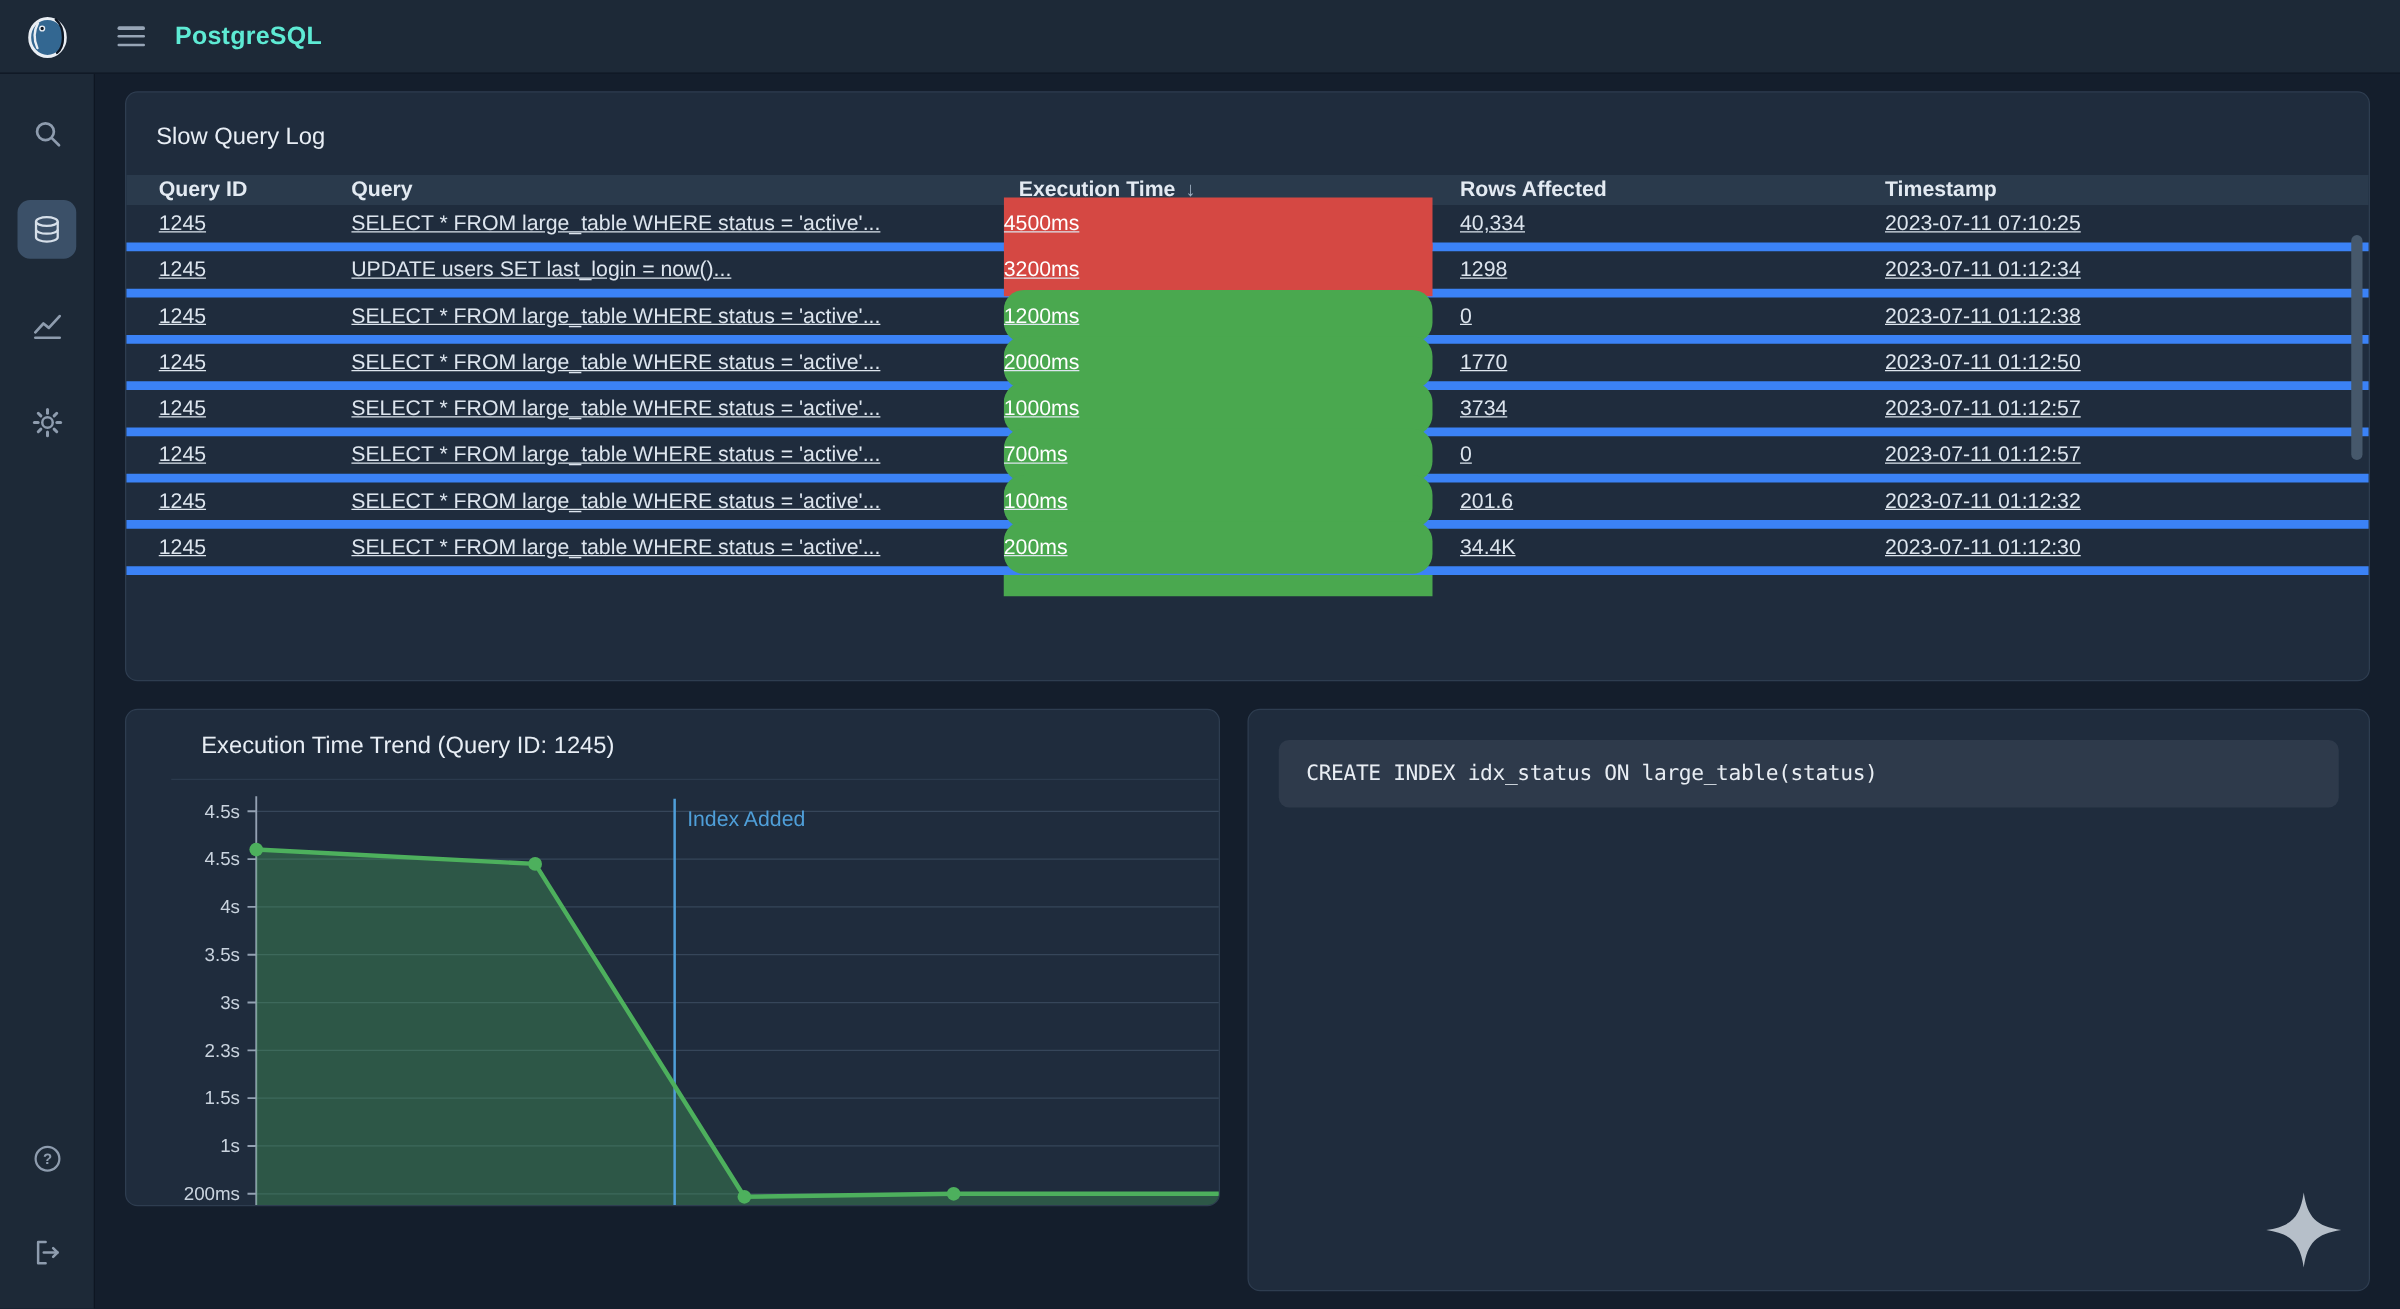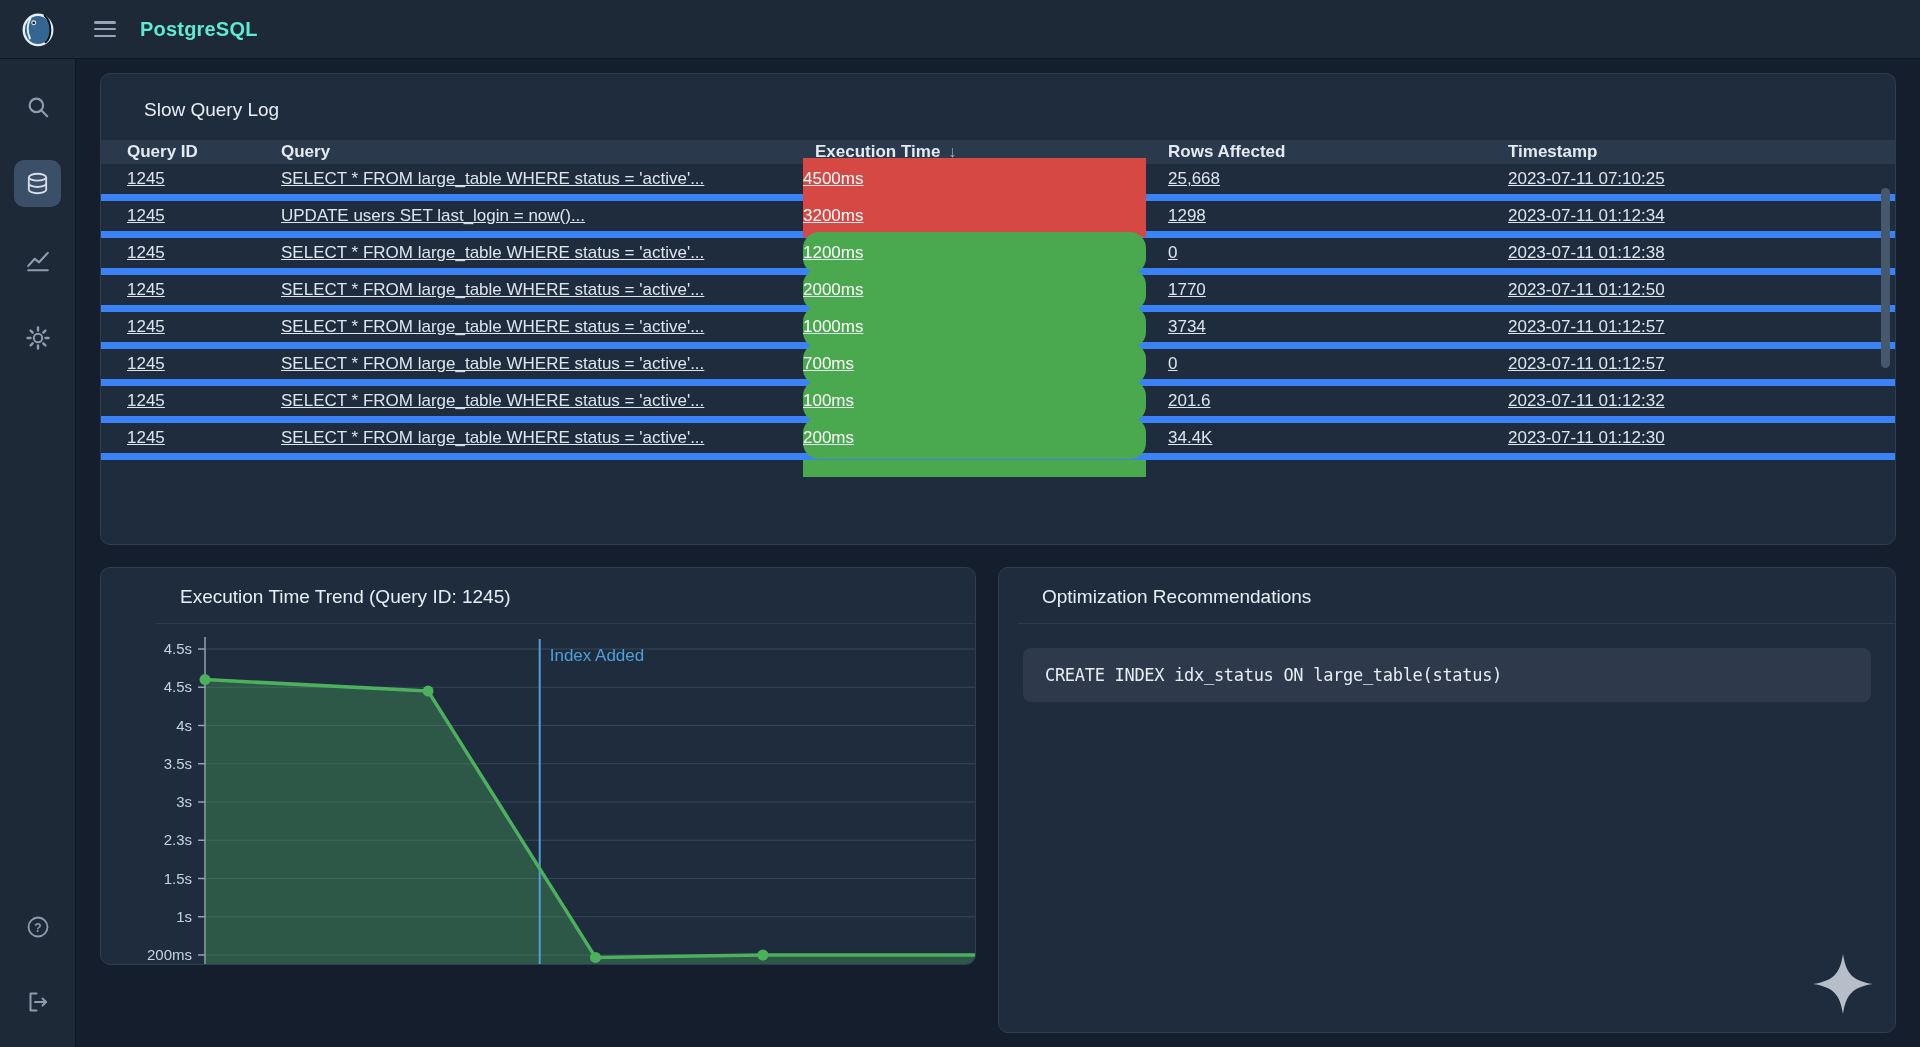--- a/index.html
+++ b/index.html
@@ -29,21 +29,21 @@
   .side-icons-top { display:flex; flex-direction:column; align-items:center; margin-top:24px; gap:30px; }
   .side-icons-bottom { position:absolute; bottom:22px; left:0; width:100%; display:flex; flex-direction:column; align-items:center; gap:28px; }
   .side-btn { width:47px; height:47px; display:flex; align-items:center; justify-content:center; border-radius:10px; cursor:pointer; }
   .side-btn.active { background:#3b5068; }
   
   .main { position:absolute; top:59px; left:76px; right:0; bottom:0; background:#141e2c; padding:14px 24px 0 24px; }
   .panel {
     background:#1f2c3d; border:1px solid #2e3d50; border-radius:10px;
     position:relative; overflow:hidden;
   }
-  .panel-title { font-size:19px; font-weight:500; color:#e8eef5;margin-left:19px; }
+  .panel-title { font-size:19px; font-weight:500; color:#e8eef5; }
   
   .panel-table { height:472px; margin-bottom:22px; }
   .panel-table .panel-title { padding:21px 24px 15px; line-height:30px; }
   .thead, .trow {
     display:grid;
     grid-template-columns:180px 522px 365px 340px 1fr;
     align-items:center;
   }
   .thead { height:24px; background:#2a3a4c; font-size:17px; font-weight:700; color:#e3eaf2; }
   .trow { height:37px; border-bottom:7px solid #3b82f6; font-size:17px; color:#dde5ee;text-decoration:underline; }
@@ -165,21 +165,21 @@
       <div class="cell c4">Rows Affected</div>
       <div class="cell c5">Timestamp</div>
     </div>
     <div>
         <div class="trow">
           <div class="cell c1">1245</div>
           <div class="cell c2">SELECT * FROM large_table WHERE status = 'active'...</div>
           <div class="cell c3">
             <div class="badge red">4500ms</div>
           </div>
-          <div class="cell c4">25,668</div>
+          <div class="cell c4">40,334</div>
           <div class="cell c5">2023-07-11 07:10:25</div>
         </div>
         <div class="trow">
           <div class="cell c1">1245</div>
           <div class="cell c2">UPDATE users SET last_login = now()...</div>
           <div class="cell c3">
             <div class="badge red">3200ms</div>
           </div>
           <div class="cell c4">1298</div>
           <div class="cell c5">2023-07-11 01:12:34</div>
@@ -299,21 +299,20 @@
           <polyline points="68.0,55.6 291.1,67.1 458.5,333.4 625.9,331.0 849.0,331.0" fill="none" stroke="#4db05d" stroke-width="3.5" stroke-linejoin="round" stroke-linecap="round"></polyline>
           <circle cx="68.0" cy="55.6" r="5.5" fill="#4db05d"></circle>
           <circle cx="291.1" cy="67.1" r="5.5" fill="#4db05d"></circle>
           <circle cx="458.5" cy="333.4" r="5.5" fill="#4db05d"></circle>
           <circle cx="625.9" cy="331.0" r="5.5" fill="#4db05d"></circle>
           <circle cx="849.0" cy="331.0" r="5.5" fill="#4db05d"></circle>
         </svg>
     </section>
 
     <section class="panel panel-rec">
-      <div class="panel-title">Optimization Recommendations</div>
       <div class="code-block">CREATE INDEX idx_status ON large_table(status)</div>
       <svg class="sparkle" viewBox="0 0 64 64">
         <path d="M32 2 C35 22 42 29 62 32 C42 35 35 42 32 62 C29 42 22 35 2 32 C22 29 29 22 32 2 Z" fill="#b6bfc9"></path>
       </svg>
     </section>
   </div>
 
 </main>
 
 </body></html>

